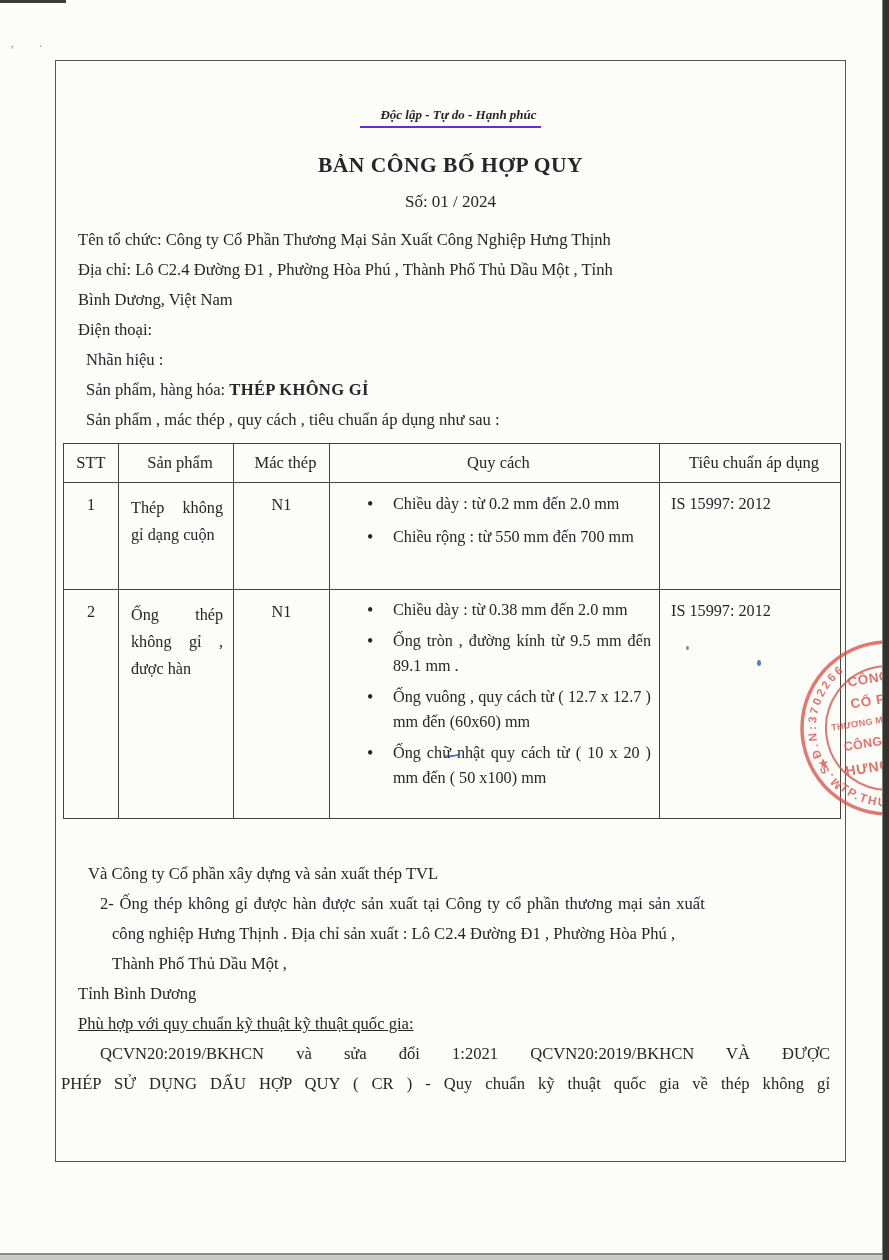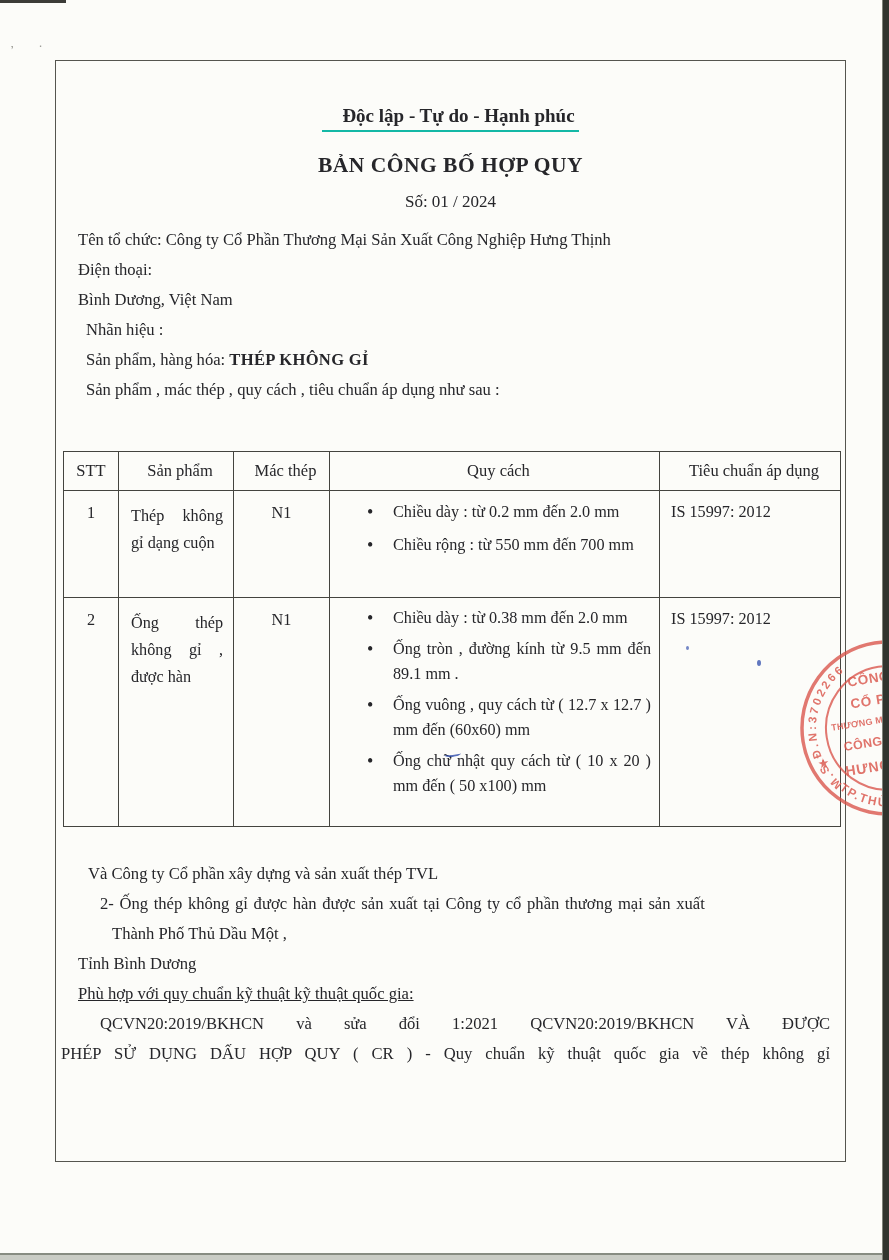--- a/index.html
+++ b/index.html
@@ -23,36 +23,36 @@
   
   .frame {
     position:absolute; left:55px; top:60px; width:791px; height:1102px;
     border:1.5px solid #55554f;
   }
 
   
   .nat-title { position:absolute; top:16px; left:0; width:100%; text-align:center;
     font-weight:bold; font-size:18px; letter-spacing:.3px; }
   .motto-wrap { position:absolute; top:44px; left:0; width:100%; text-align:center; }
-  .motto { display:inline-block; font-weight:bold; font-size:19px;
-    border-bottom:2px solid #14b8a6; padding:0 4px 3px 20px; }
+  .motto { display:inline-block; font-weight:bold; font-size:13px;
+    border-bottom:2px solid #6d28d9; padding:0 4px 3px 20px;font-style:italic; }
   .doc-title { position:absolute; top:92px; left:0; width:100%; text-align:center;
     font-weight:bold; font-size:21.5px; letter-spacing:.5px; }
   .doc-number { position:absolute; top:131px; left:0; width:100%; text-align:center;
     font-size:17px; }
 
   
   .info { position:absolute; top:164px; left:22px; width:752px;
     font-size:16.6px; line-height:30px; }
   .info .indent { margin-left:8px; }
   .product-name { font-weight:bold; letter-spacing:.3px; }
 
   
   table.spec { position:absolute; left:7px; top:382px; width:777px;
-    border-collapse:collapse; table-layout:fixed;margin-top:8px; }
+    border-collapse:collapse; table-layout:fixed; }
   table.spec th, table.spec td { border:1.5px solid #44443f; }
   col.c-stt{width:55px;} col.c-sp{width:115px;} col.c-mt{width:96px;}
   col.c-qc{width:330px;} col.c-tc{width:181px;}
   th { height:39px; font-weight:normal; font-size:16.5px; text-align:center;
     padding:2px 4px 2px 12px; vertical-align:middle; }
   th.center { text-align:center; padding:0; }
   td { vertical-align:top; font-size:16.2px; }
   tr.r1 td { height:107px; } tr.r2 td { height:229px; }
   td.stt { text-align:center; padding-top:13px; }
   td.sp { padding:12px 10px 0 12px; text-align:justify; line-height:27px; }
@@ -110,22 +110,23 @@
   <div class="frame">
 
     <div class="motto-wrap">
       <span class="motto">Độc lập - Tự do - Hạnh phúc</span>
     </div>
     <div class="doc-title">BẢN CÔNG BỐ HỢP QUY</div>
     <div class="doc-number">Số: 01 / 2024</div>
 
     <div class="info">
       <div>Tên tổ chức: Công ty Cổ Phần Thương Mại Sản Xuất Công Nghiệp Hưng Thịnh</div>
+      <div>Địa chỉ: Lô C2.4 Đường Đ1 , Phường Hòa Phú , Thành Phố Thủ Dầu Một , Tỉnh</div>
+      <div>Bình Dương, Việt Nam</div>
       <div>Điện thoại:</div>
-      <div>Bình Dương, Việt Nam</div>
       <div class="indent">Nhãn hiệu :</div>
       <div class="indent"><span>Sản phẩm, hàng hóa: </span><span class="product-name">THÉP KHÔNG GỈ</span></div>
       <div class="indent">Sản phẩm , mác thép , quy cách , tiêu chuẩn áp dụng như sau :</div>
     </div>
 
     <table class="spec">
       <colgroup>
         <col class="c-stt">
           <col class="c-sp">
           <col class="c-mt">
@@ -167,20 +168,21 @@
             </ul>
           </td>
           <td class="tc">IS 15997: 2012</td>
         </tr>
       </tbody>
     </table>
 
     <div class="notes">
       <div class="ln-2">Và Công ty Cổ phần xây dựng và sản xuất thép TVL</div>
       <div class="ln-3">2- Ống thép không gỉ được hàn được sản xuất tại Công ty cổ phần thương mại sản xuất</div>
+      <div class="ln-4">công nghiệp Hưng Thịnh . Địa chỉ sản xuất : Lô C2.4 Đường Đ1 , Phường Hòa Phú ,</div>
       <div class="ln-5">Thành Phố Thủ Dầu Một ,</div>
       <div class="ln-6">Tỉnh Bình Dương</div>
       <div class="ln-7">Phù hợp với quy chuẩn kỹ thuật kỹ thuật quốc gia:</div>
       <div class="ln-8">QCVN20:2019/BKHCN và sửa đổi 1:2021 QCVN20:2019/BKHCN VÀ ĐƯỢC</div>
       <div class="ln-9">PHÉP SỬ DỤNG DẤU HỢP QUY ( CR ) -  Quy chuẩn kỹ thuật quốc gia về thép không gỉ</div>
     </div>
 
   </div>
 
   <svg class="stamp" viewBox="0 0 150 230" width="150" height="230">

